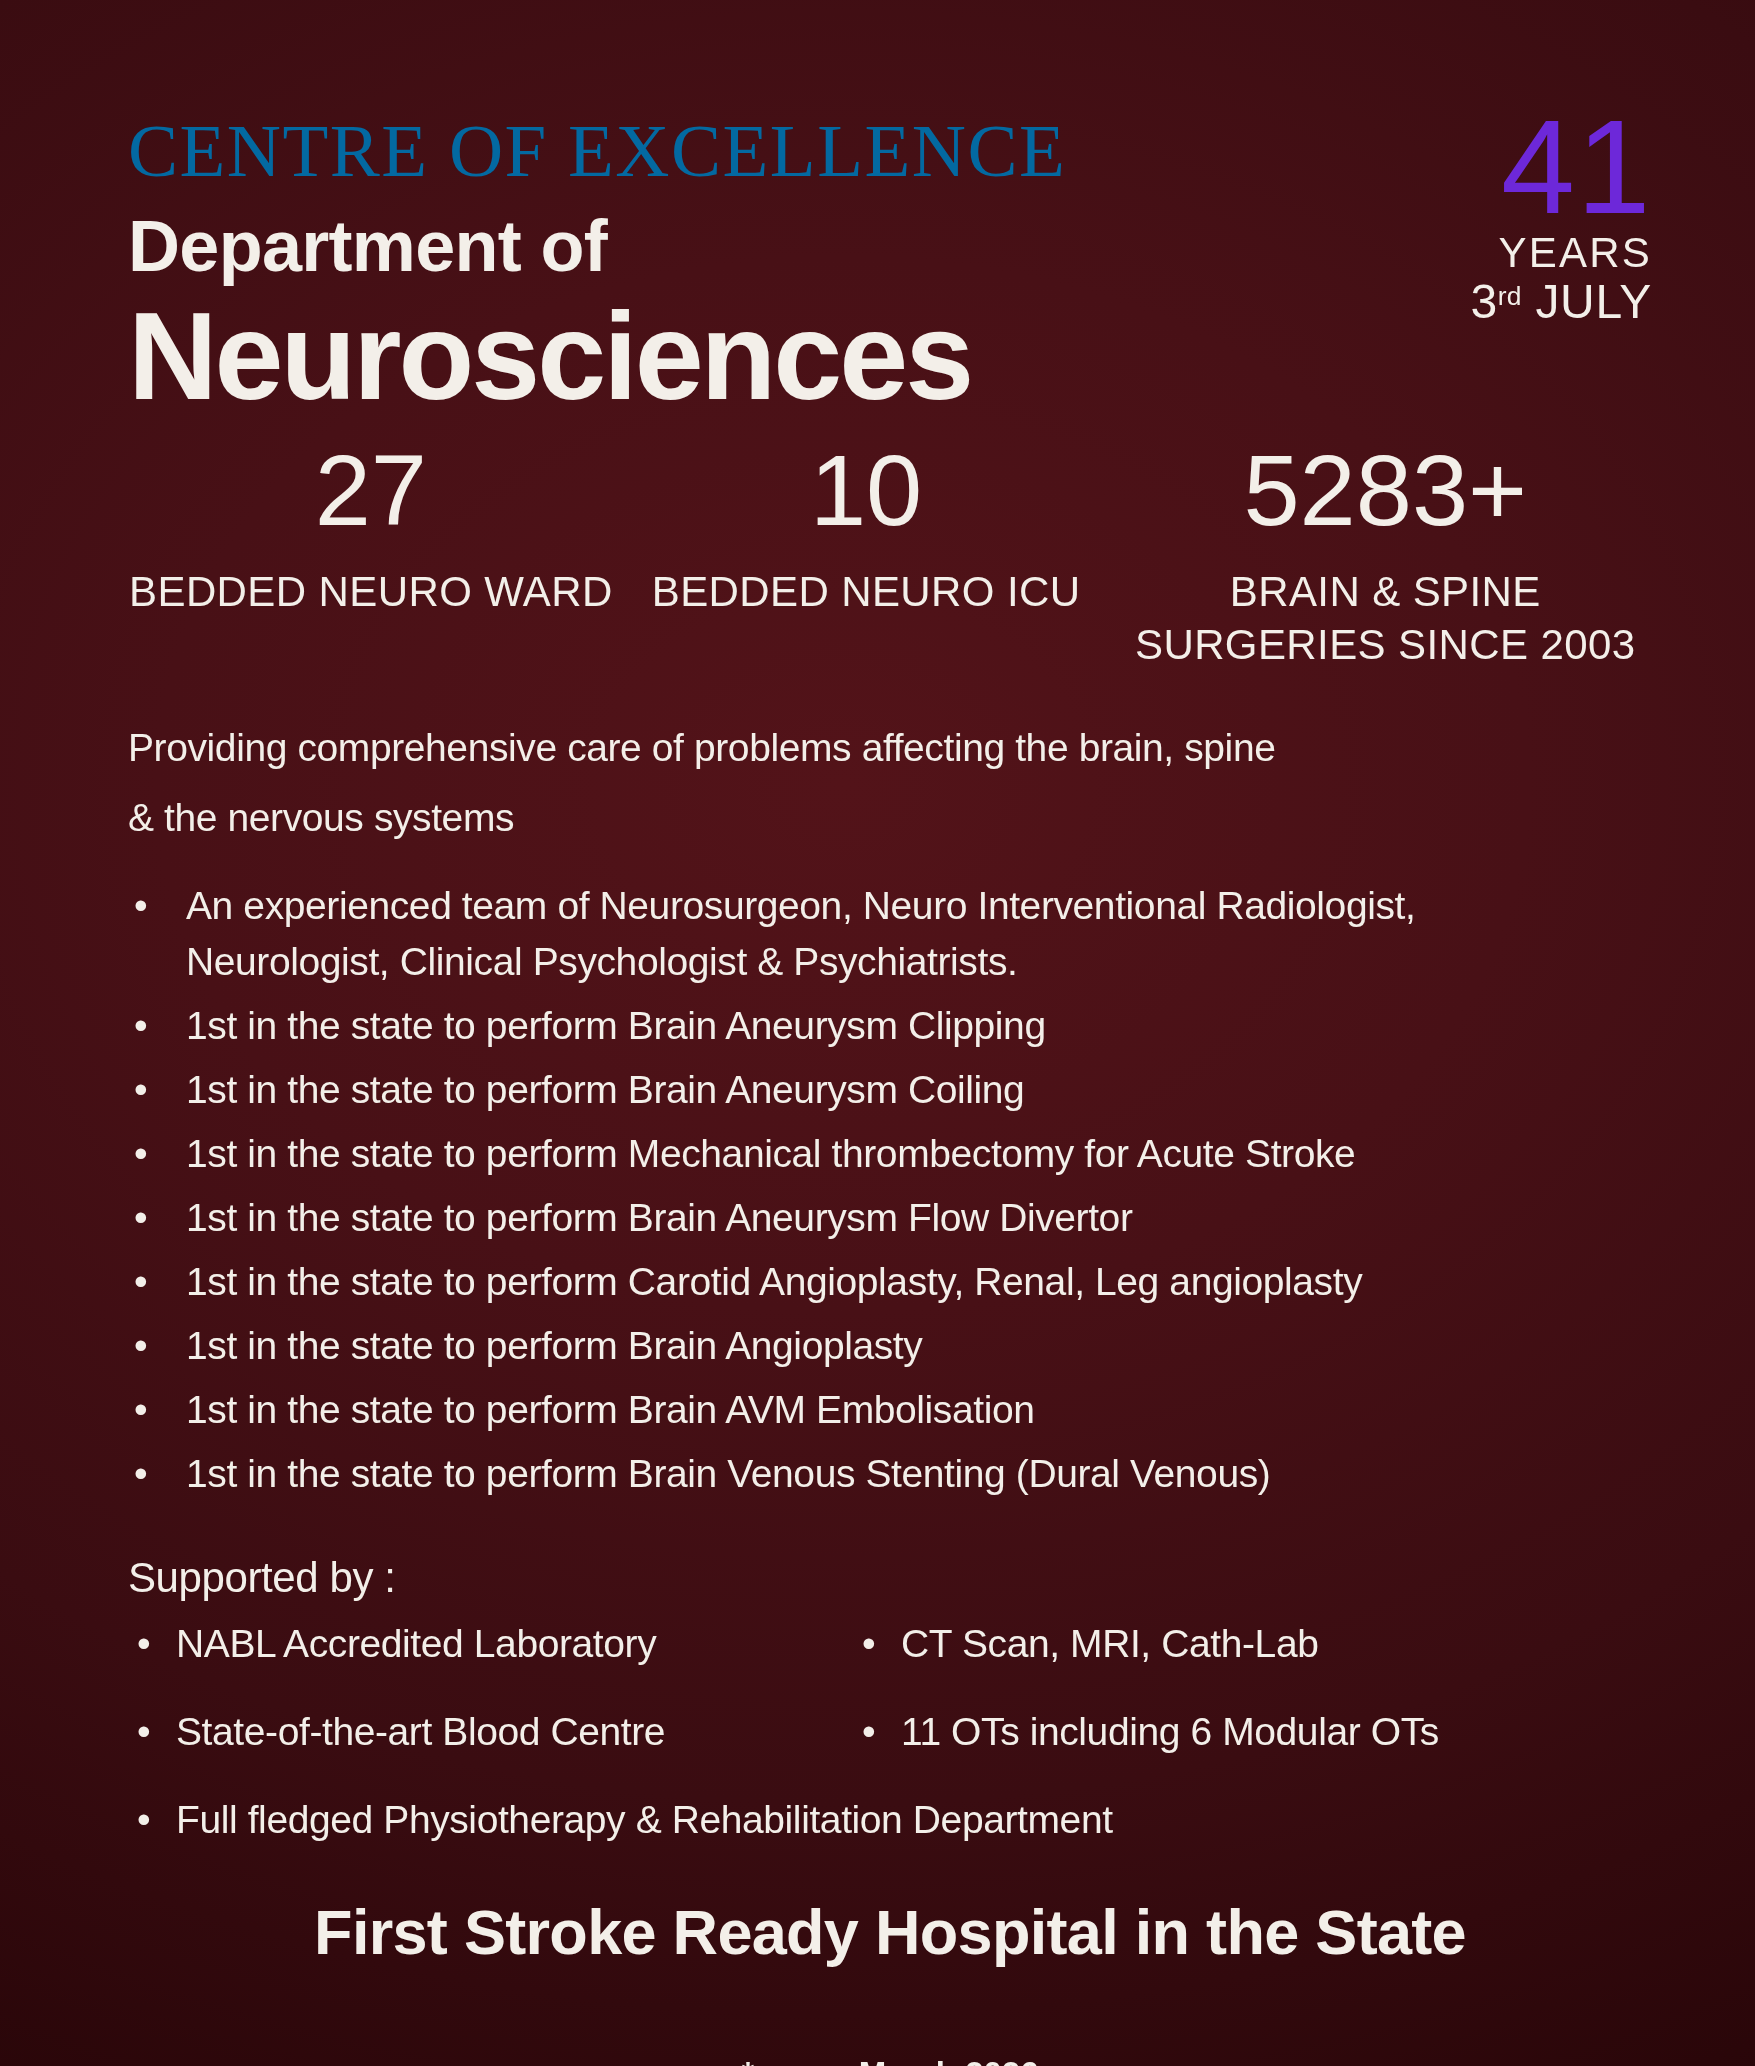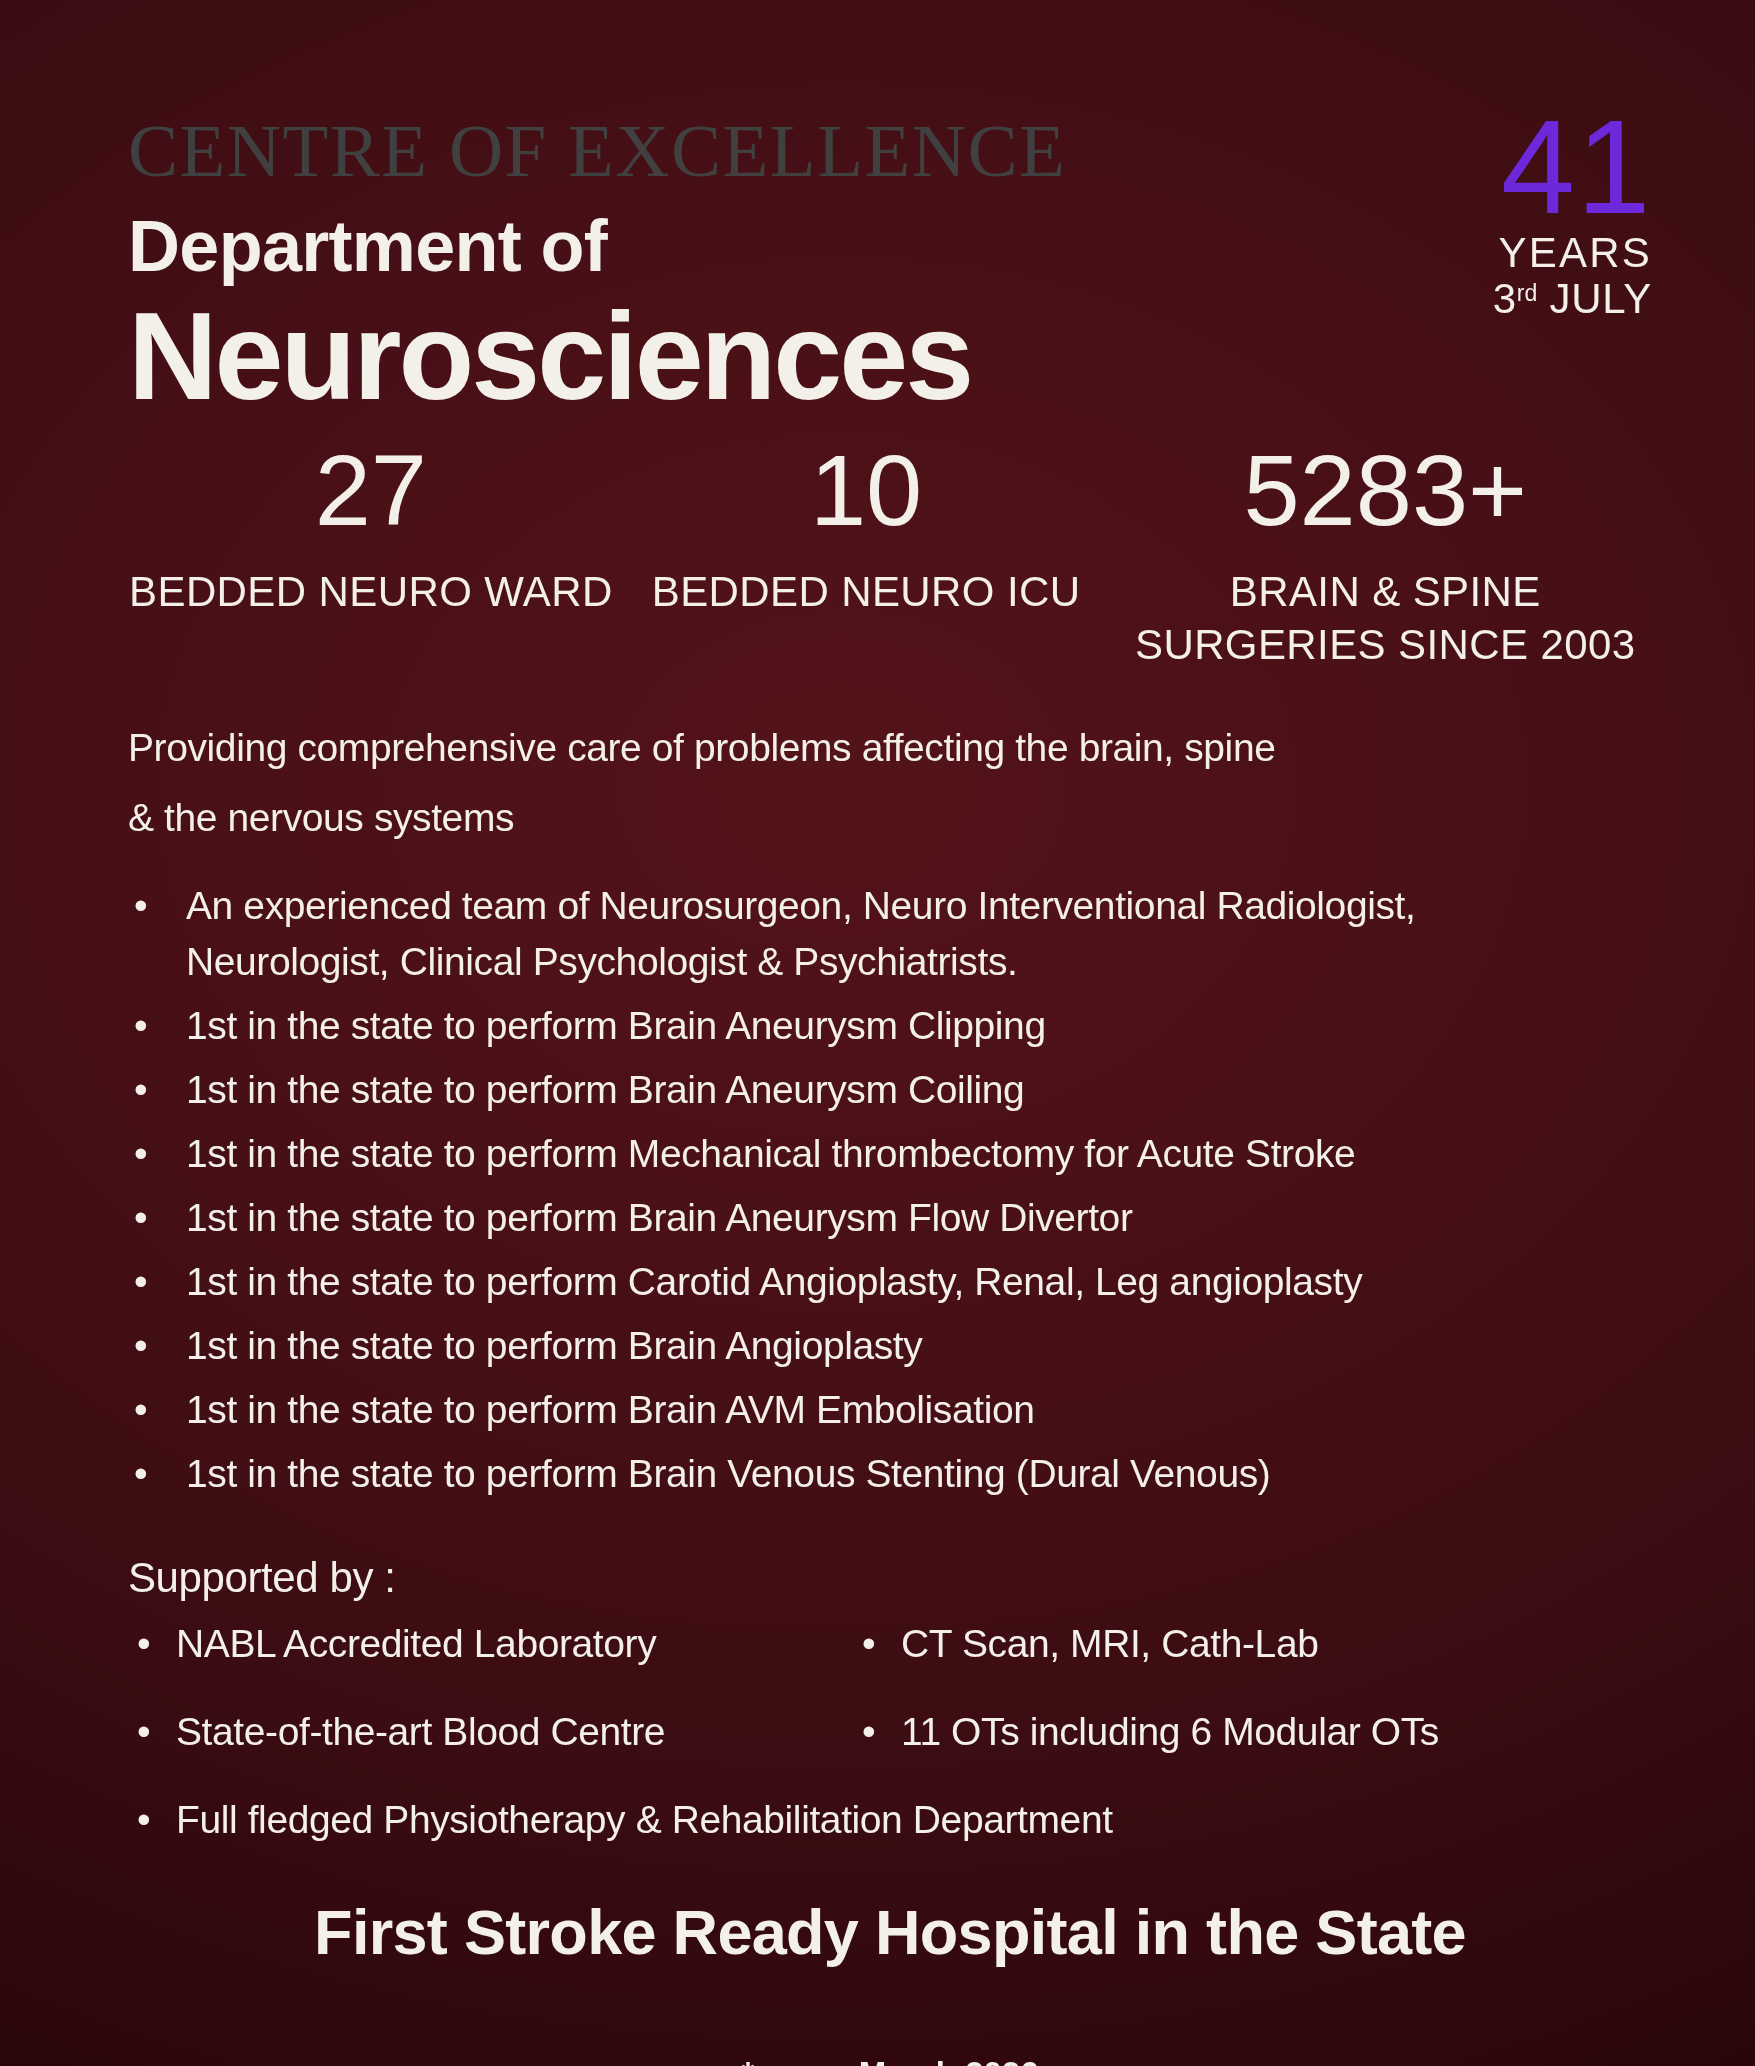--- a/index.html
+++ b/index.html
@@ -22,21 +22,21 @@
     padding: 112px 103px 0 128px;
     position: relative;
   }
 
   
   .eyebrow {
     font-family: "Liberation Serif", serif;
     font-size: 75px;
     line-height: 1.05;
     letter-spacing: 1.5px;
-    color: #404040;
+    color: #0369a1;
     font-weight: 400;
   }
   .dept-line {
     margin-top: 19.4px;
     font-size: 72px;
     line-height: 1;
     font-weight: 700;
     letter-spacing: -0.7px;
   }
   .main-title {
@@ -61,21 +61,21 @@
     font-weight: 400;
     letter-spacing: 1.5px;
   }
   .badge-years {
     font-size: 42px;
     line-height: 1.1;
     letter-spacing: 2.2px;
     font-weight: 400;
   }
   .badge-date {
-    font-size: 42px;
+    font-size: 48px;
     line-height: 1.05;
     letter-spacing: 0.7px;
     font-weight: 400;
   }
   .badge-date sup {
     font-size: 0.55em;
     vertical-align: 0.5em;
     letter-spacing: 0;
   }
 

